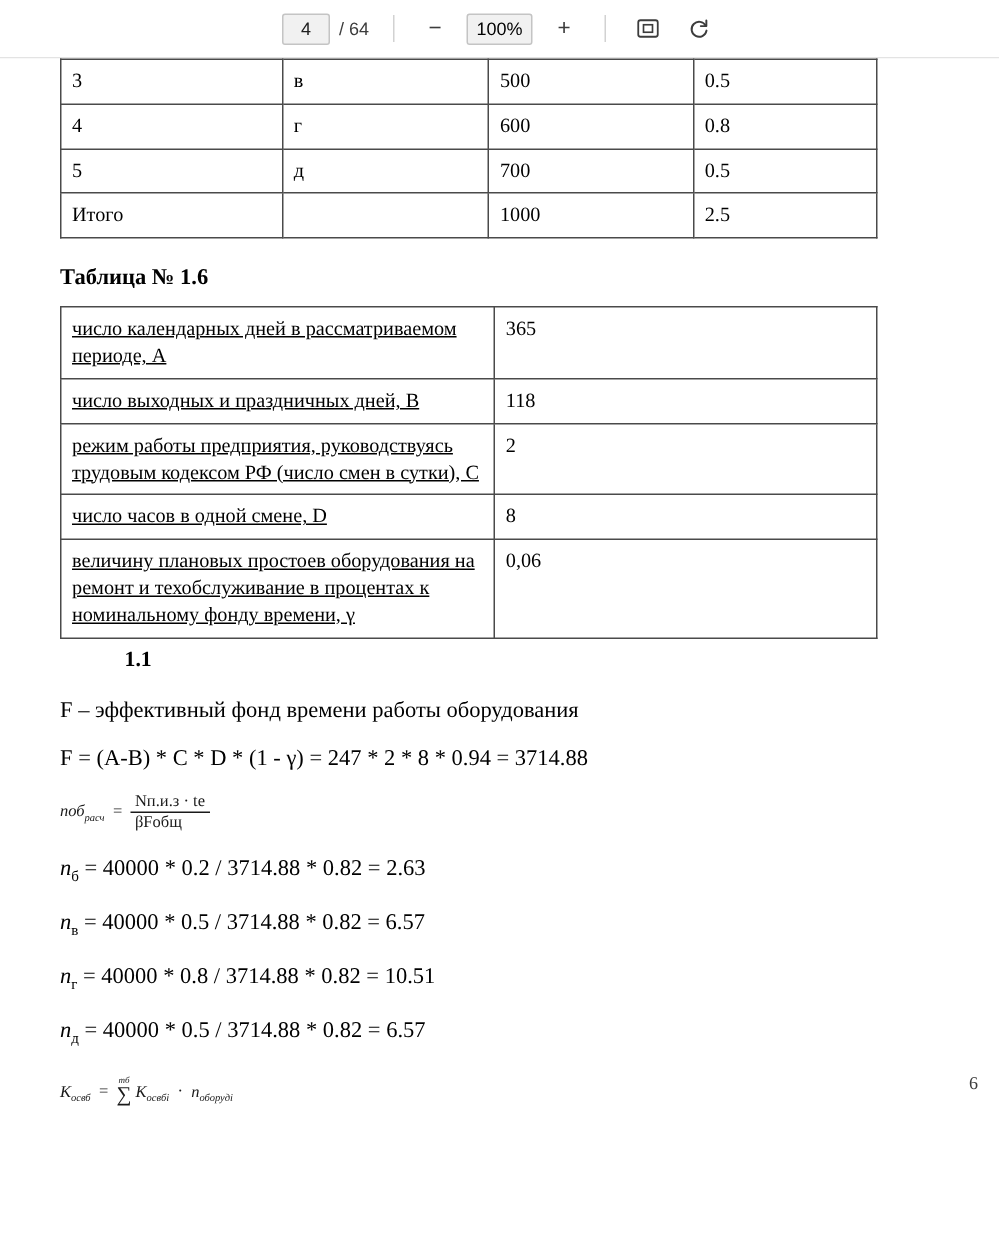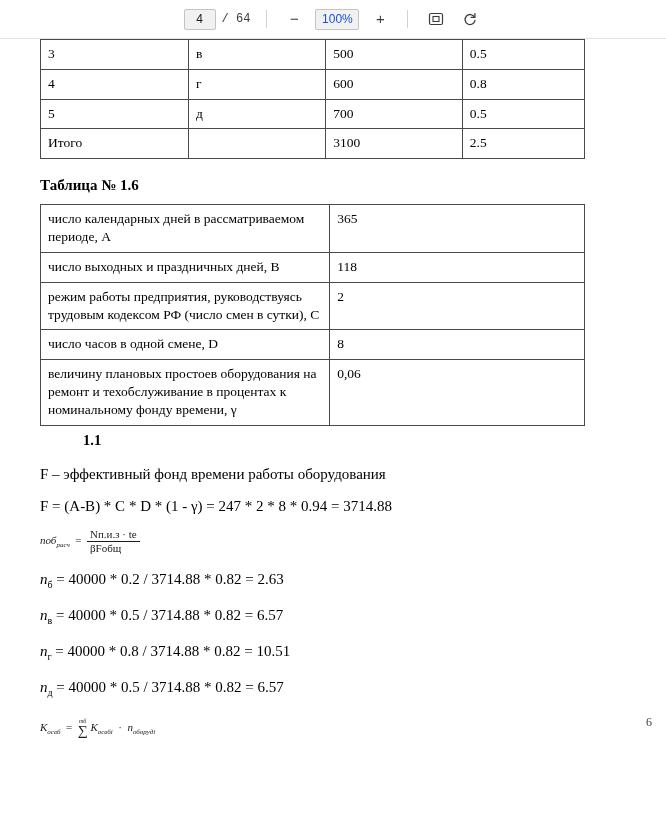--- a/index.html
+++ b/index.html
@@ -43,21 +43,20 @@
     background: #f1f1f1;
     text-align: center;
     font-size: 12px;
     font-family: "Liberation Sans", sans-serif;
     color: #202020;
     padding: 0;
   }
   .page-count {
     font-size: 12px;
     color: #3c3c3c;
-    font-family: Liberation Mono, monospace;
   }
   .tb-sep {
     width: 1px;
     height: 18px;
     background: #d2d2d2;
     margin: 0 6px;
   }
   .tb-btn {
     width: 22px;
     height: 22px;
@@ -74,21 +73,21 @@
   }
   .zoom-level {
     min-width: 42px;
     height: 19px;
     border: 1px solid #c4c4c4;
     border-radius: 2px;
     background: #f1f1f1;
     font-size: 12px;
     line-height: 19px;
     text-align: center;
-    color: #1d4ed8;
+    color: #000000;
   }
   .tb-icon-btn {
     width: 24px;
     height: 22px;
     display: inline-flex;
     align-items: center;
     justify-content: center;
     cursor: pointer;
     color: #3c3c3c;
   }
@@ -111,21 +110,21 @@
     padding: 5px 7px 6px 7px;
     vertical-align: top;
     line-height: 1.32;
   }
   .t1 { margin-top: 0; }
   .t1 td.c0 { width: 148px; }
   .t1 td.c1 { width: 140px; }
   .t1 td.c2 { width: 136px; }
   .t1 td.c3 { width: 121px; }
 
-  .t2 td.k { width: 288px; }
+  .t2 td.k { width: 288px; text-decoration: underline; }
   .t2 td.v { width: 257px; }
 
   
   .hdr {
     font-weight: bold;
     font-size: 14.5px;
     margin: 22px 0 0 0;
     font-family: "Liberation Serif", serif;
   }
   .tbl-caption {
@@ -233,21 +232,21 @@
       </tr>
       <tr>
         <td class="c0">5</td>
         <td class="c1">д</td>
         <td class="c2">700</td>
         <td class="c3">0.5</td>
       </tr>
       <tr>
         <td class="c0">Итого</td>
         <td class="c1"></td>
-        <td class="c2">3100</td>
+        <td class="c2">1000</td>
         <td class="c3">2.5</td>
       </tr>
     </tbody>
   </table>
 
 
   <div class="tbl-caption">Таблица № 1.6</div>
 
   <table class="doc t2">
     <tbody>

